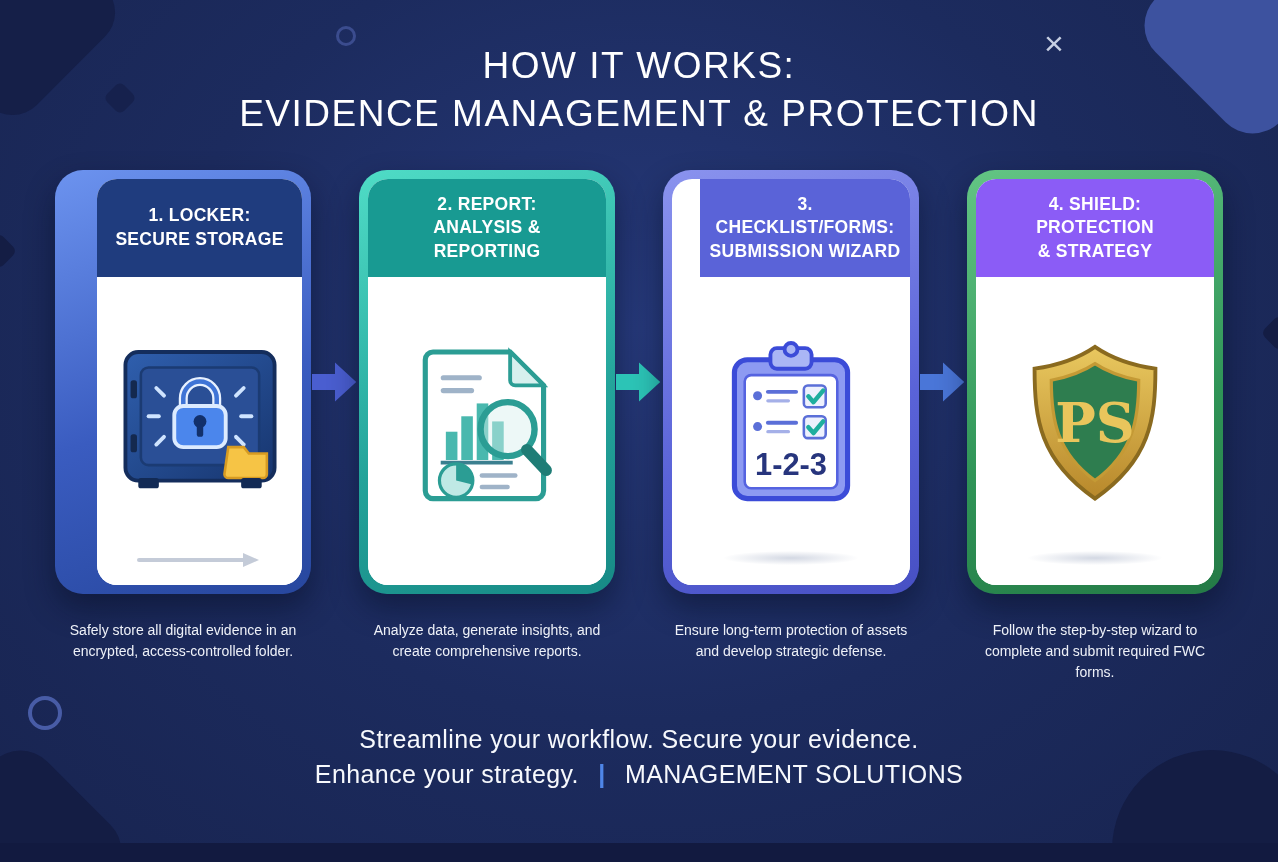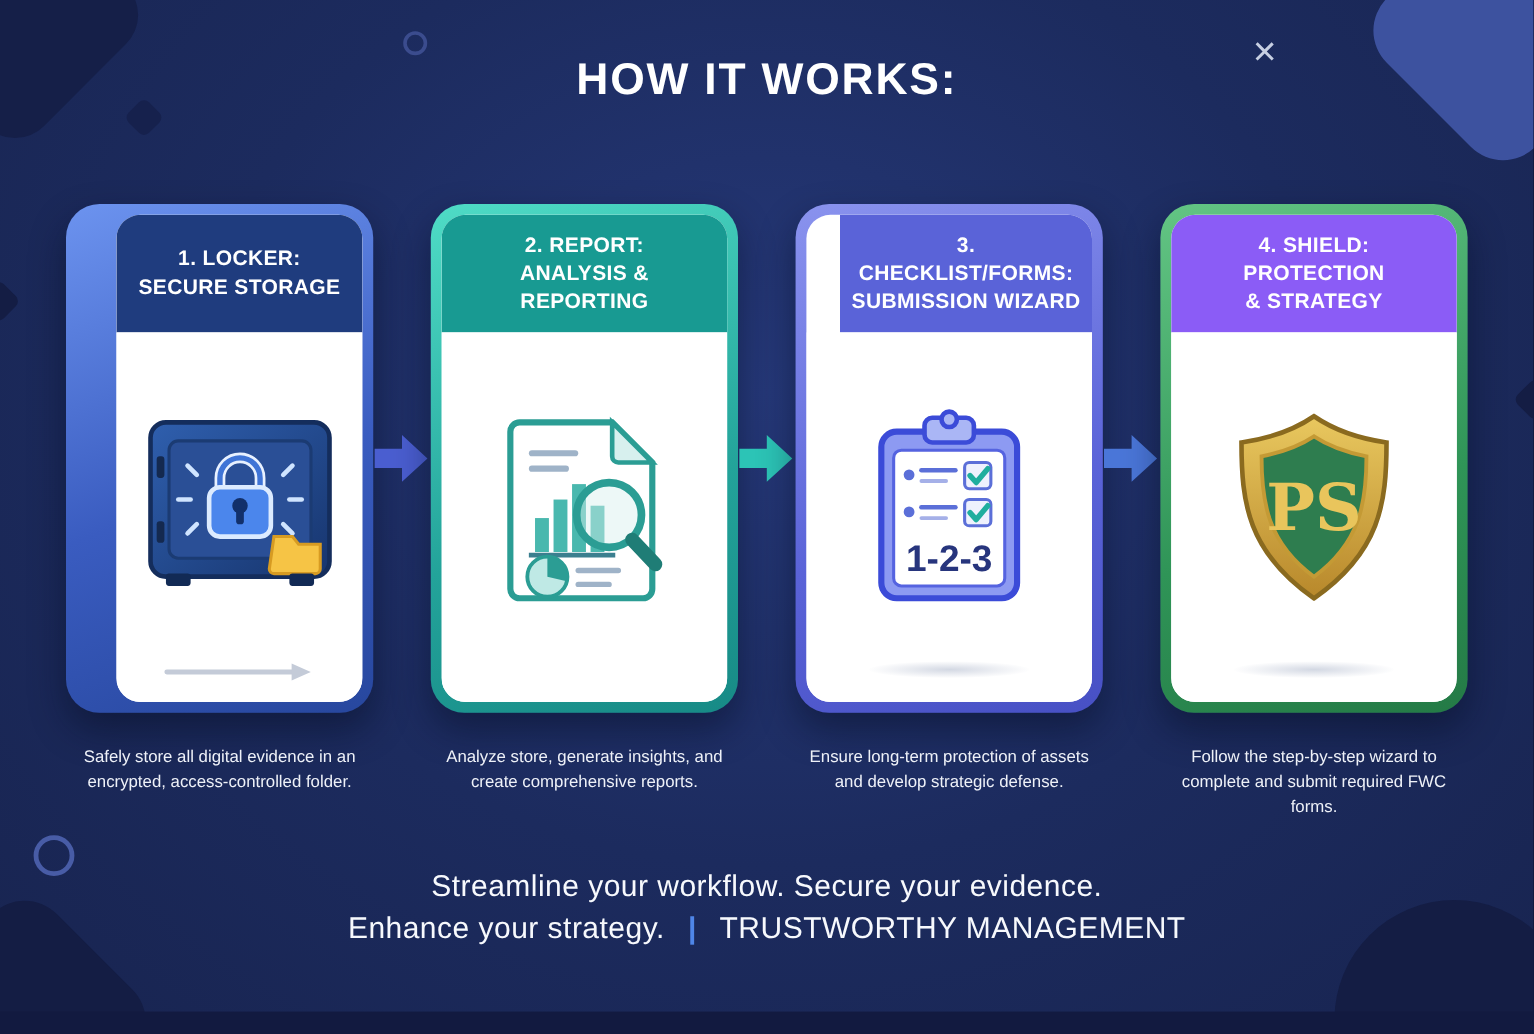--- a/index.html
+++ b/index.html
@@ -20,21 +20,21 @@
   .deco-blob-tr { top: -62px; right: -62px; width: 175px; height: 175px; background: #3d529f; border-radius: 38px; transform: rotate(45deg); }
   .deco-diamond-left { top: 238px; left: -14px; width: 26px; height: 26px; background: #141d44; border-radius: 6px; transform: rotate(45deg); }
   .deco-diamond-right { top: 320px; right: -14px; width: 26px; height: 26px; background: #141d44; border-radius: 6px; transform: rotate(45deg); }
   .deco-ring-bl { top: 696px; left: 28px; width: 34px; height: 34px; border: 4px solid #485ca6; border-radius: 50%; }
   .deco-blob-bl { bottom: -72px; left: -62px; width: 165px; height: 165px; background: #141d44; border-radius: 38px; transform: rotate(45deg); }
   .deco-circle-br { bottom: -88px; right: -34px; width: 200px; height: 200px; background: #141d44; border-radius: 50%; }
   .deco-bottom-bar { bottom: 0; left: 0; width: 100%; height: 19px; background: #121a40; }
 
   
   .title-block { position: absolute; z-index: 2; top: 42px; left: 0; width: 100%; text-align: center; }
-  .title-line { color: #ffffff; font-size: 37px; font-weight: bold; letter-spacing: 1.5px; line-height: 1.3; }
+  .title-line { color: #ffffff; font-size: 37px; font-weight: normal; letter-spacing: 1.5px; line-height: 1.3; }
 
   
   .cards-row {
     position: absolute; z-index: 2; top: 170px; left: 55px; width: 1168px;
     display: flex; align-items: center; justify-content: space-between;
   }
   .card {
     width: 256px; height: 424px; border-radius: 28px; padding: 9px;
     box-shadow: 0 14px 30px rgba(5, 10, 30, 0.45);
   }
@@ -100,20 +100,21 @@
   <div class="deco deco-blob-tr"></div>
   <div class="deco deco-diamond-left"></div>
   <div class="deco deco-diamond-right"></div>
   <div class="deco deco-ring-bl"></div>
   <div class="deco deco-blob-bl"></div>
   <div class="deco deco-circle-br"></div>
   <div class="deco deco-bottom-bar"></div>
 
   <div class="title-block">
     <div class="title-line">HOW IT WORKS:</div>
+    <div class="title-line">EVIDENCE MANAGEMENT &amp; PROTECTION</div>
   </div>
 
   <div class="cards-row">
 
     <div class="card card-1">
       <div class="card-inner">
         <div class="card-header header-1">
           <span class="card-title">1. LOCKER:
 SECURE STORAGE</span>
         </div>
@@ -257,27 +258,27 @@
           </svg>
           <div class="icon-shadow"></div>
         </div>
       </div>
     </div>
 
   </div>
 
   <div class="desc-row">
     <div class="step-desc">Safely store all digital evidence in an encrypted, access-controlled folder.</div>
-    <div class="step-desc">Analyze store, generate insights, and create comprehensive reports.</div>
+    <div class="step-desc">Analyze data, generate insights, and create comprehensive reports.</div>
     <div class="step-desc">Ensure long-term protection of assets and develop strategic defense.</div>
     <div class="step-desc">Follow the step-by-step wizard to complete and submit required FWC forms.</div>
   </div>
 
   <div class="footer">
     <div class="footer-line">Streamline your workflow. Secure your evidence.</div>
     <div class="footer-line">
       <span>Enhance your strategy.</span>
       <span class="sep">|</span>
-      <span>TRUSTWORTHY MANAGEMENT</span>
+      <span>MANAGEMENT SOLUTIONS</span>
     </div>
   </div>
 
 </div>
 
 </body></html>

